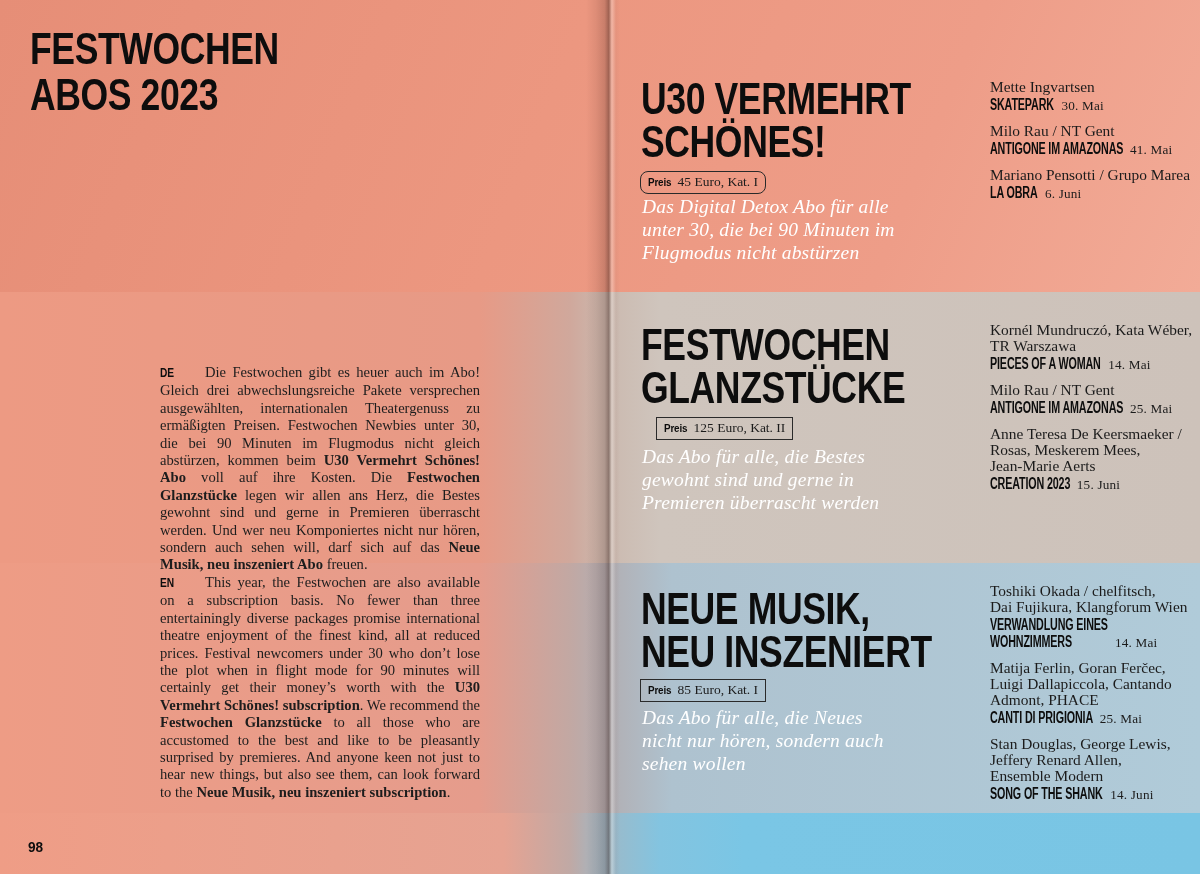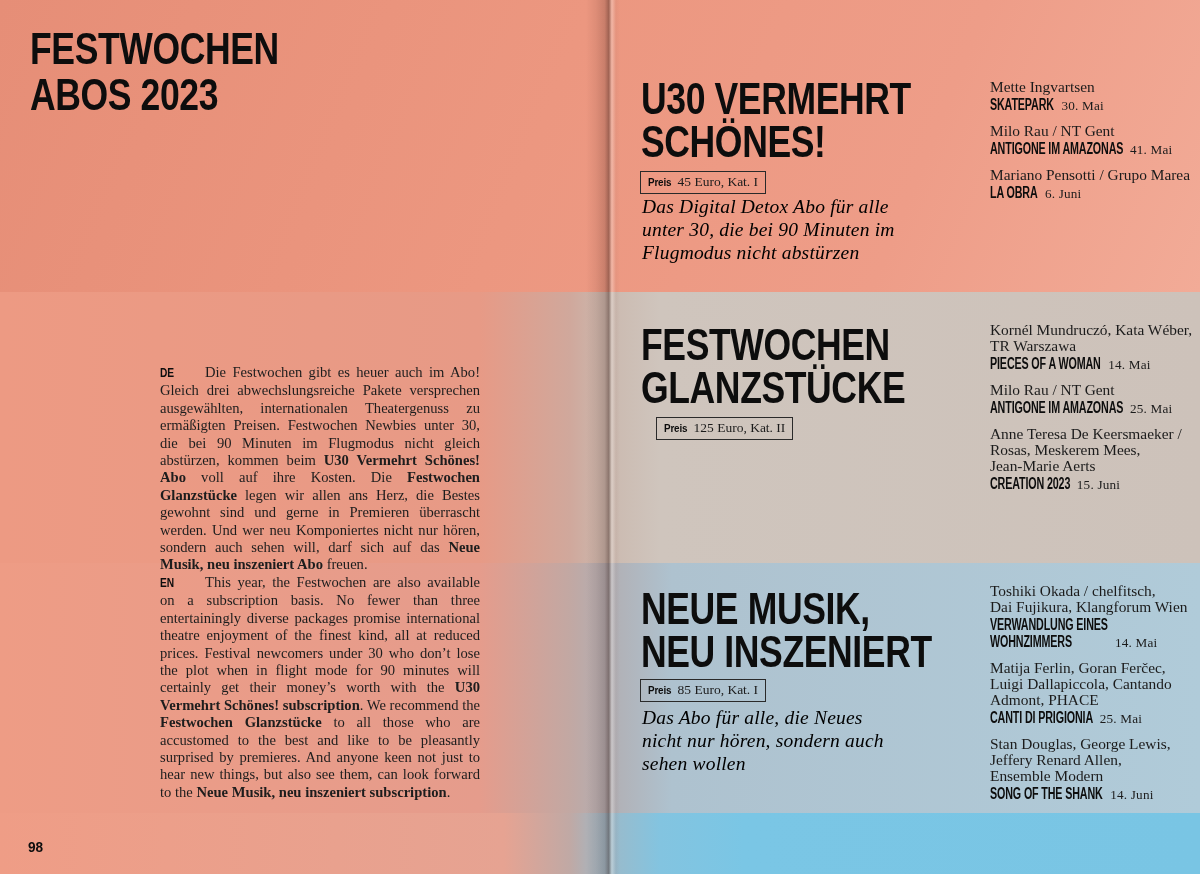--- a/index.html
+++ b/index.html
@@ -14,24 +14,24 @@
         background:linear-gradient(to right,rgba(90,45,35,0) 0%,rgba(90,45,35,0.10) 30%,rgba(75,35,27,0.22) 55%,rgba(60,28,22,0.38) 64%,rgba(50,24,18,0.42) 67%,rgba(255,248,244,0.32) 76%,rgba(140,95,85,0.08) 88%,rgba(0,0,0,0) 100%);}
   .cond{font-family:"Liberation Sans","DejaVu Sans",sans-serif;font-weight:bold;color:var(--ink_heading,#0d0d0d);}
   .display-title{position:absolute;font-size:45px;line-height:46px;letter-spacing:-0.5px;white-space:pre-line;}
   .sec-title{position:absolute;font-size:45px;line-height:43px;letter-spacing:-0.5px;white-space:pre-line;}
   #title-left{left:30px;top:26px;}
   #sec0-title{left:641px;top:77px;}
   #sec1-title{left:641px;top:323px;}
   #sec2-title{left:641px;top:587px;}
   .price{position:absolute;left:640px;border:1.5px solid #2a2a2a;padding:2px 7px 3px 7px;
          font-size:13.5px;line-height:15px;white-space:nowrap;}
-  #sec0-price{top:171px;} #sec1-price{top:417px;margin-left:16px;} #sec2-price{top:679px;}
+  #sec0-price{top:171px;border-radius:8px;} #sec1-price{top:417px;margin-left:16px;} #sec2-price{top:679px;}
   .price-label{font-size:11.5px;letter-spacing:-0.2px;}
   .desc{position:absolute;left:642px;width:350px;font-style:italic;font-size:19.5px;line-height:23px;
-        letter-spacing:0.2px;white-space:pre-line;color:#000000;}
+        letter-spacing:0.2px;white-space:pre-line;color:#ffffff;}
   #sec0-desc{top:195px;} #sec1-desc{top:445px;} #sec2-desc{top:706px;}
   .events{position:absolute;left:990px;width:215px;}
   #sec0-events{top:79px;} #sec1-events{top:322px;} #sec2-events{top:583px;}
   .event{margin-bottom:9px;}
   .artists{font-size:15.4px;line-height:16px;white-space:pre-line;}
   .trow{line-height:17px;margin-top:1px;white-space:nowrap;}
   .etitle{font-size:16px;letter-spacing:-0.2px;white-space:pre-line;}
   .edate{font-size:13.2px;letter-spacing:0.2px;}
   .para{position:absolute;left:160px;width:320px;margin:0;text-align:justify;
         font-size:14.6px;line-height:17.4px;hyphens:auto;-webkit-hyphens:auto;color:#1d1d1d;}
@@ -82,20 +82,23 @@
     </div>
     <div class="event">
       <div class="artists">Mariano Pensotti / Grupo Marea</div>
       <div class="trow"><span class="cond etitle" style="display: inline-block; transform-origin: 0px 0px; transform: scaleX(0.67); margin-right: -20px;">LA OBRA</span> <span class="edate">6. Juni</span></div>
     </div>
   </div>
 
   <div class="cond sec-title" id="sec1-title" style="display: inline-block; transform-origin: 0px 0px; transform: scaleX(0.79);">FESTWOCHEN
 GLANZSTÜCKE</div>
   <div class="price" id="sec1-price"><span class="cond price-label" style="display: inline-block; transform-origin: 0px 0px; transform: scaleX(0.86); margin-right: -1px;">Preis</span> <span>125 Euro, Kat. II</span></div>
+  <div class="desc" id="sec1-desc">Das Abo für alle, die Bestes
+gewohnt sind und gerne in
+Premieren überrascht werden</div>
 
   <div class="events" id="sec1-events">
     <div class="event">
       <div class="artists">Kornél Mundruczó, Kata Wéber,
 TR Warszawa</div>
       <div class="trow"><span class="cond etitle" style="display: inline-block; transform-origin: 0px 0px; transform: scaleX(0.67); margin-right: -51px;">PIECES OF A WOMAN</span> <span class="edate">14. Mai</span></div>
     </div>
     <div class="event">
       <div class="artists">Milo Rau / NT Gent</div>
       <div class="trow"><span class="cond etitle" style="display: inline-block; transform-origin: 0px 0px; transform: scaleX(0.67); margin-right: -63px;">ANTIGONE IM AMAZONAS</span> <span class="edate">25. Mai</span></div>

